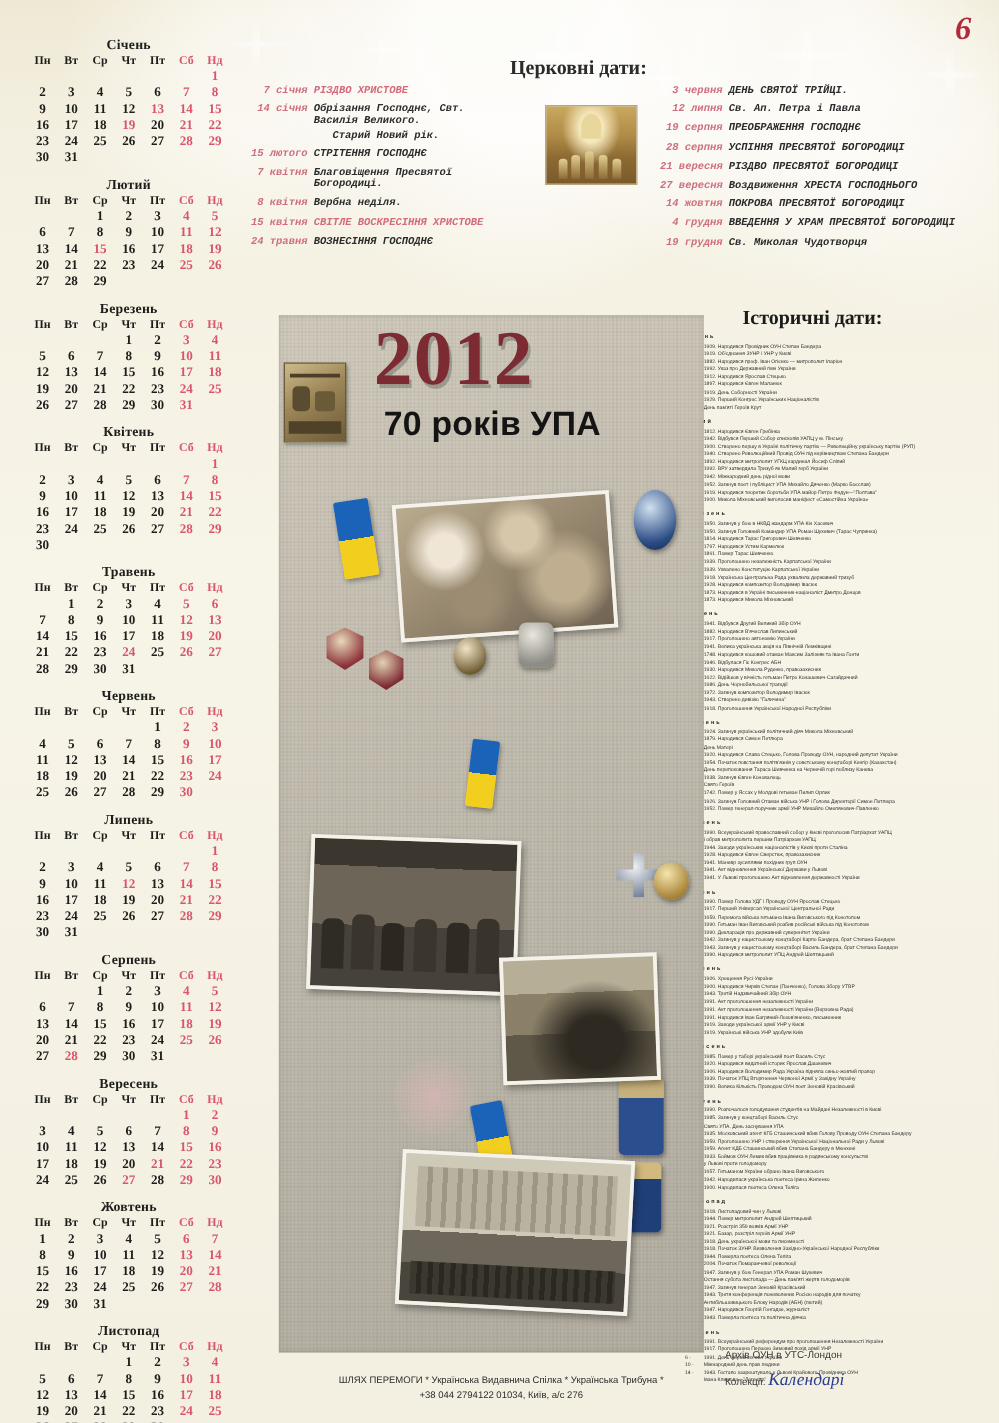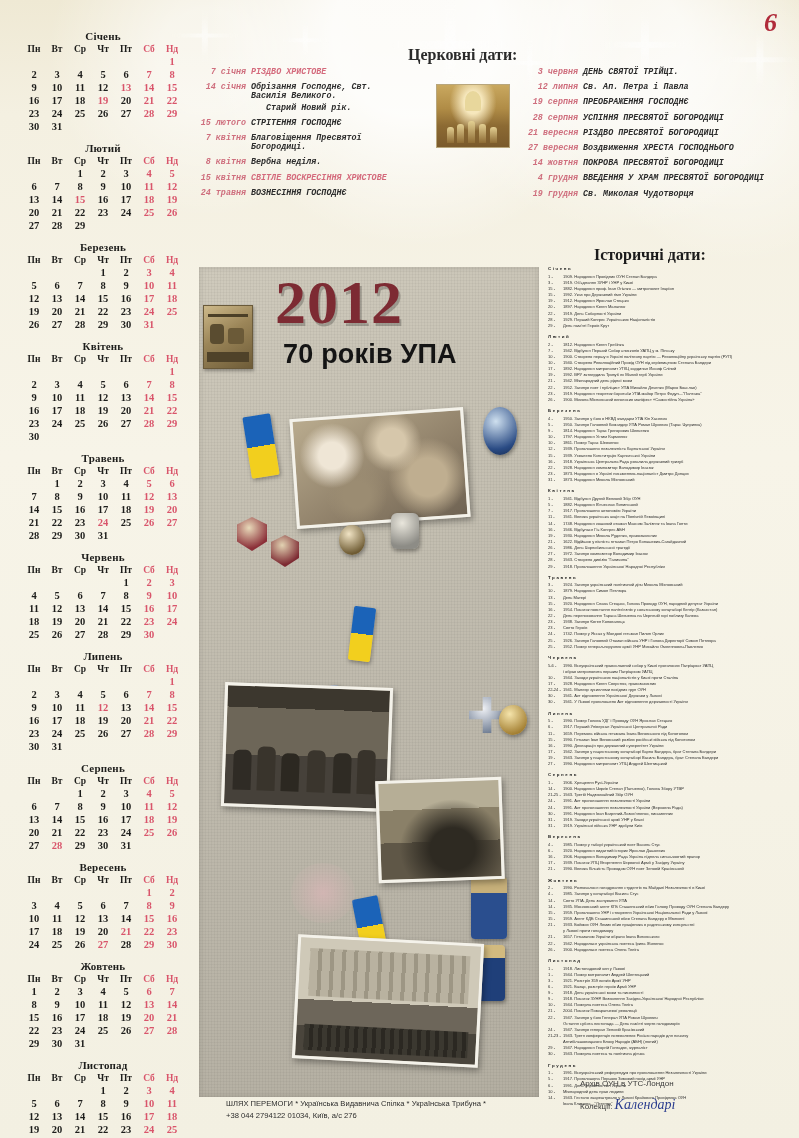--- a/index.html
+++ b/index.html
@@ -114,28 +114,27 @@
   .hist-month{
     font-weight:bold;font-size:4.4px;letter-spacing:1.6px;
     margin:5px 0 1px 0;color:#1b1b1b;
   }
   .hist-month:first-child{margin-top:0;}
   .hist-line{white-space:nowrap;overflow:hidden;}
   .hist-line .d{display:inline-block;width:15px;}
 
   
   #collage{
-    position:absolute;left:199px;top:252px;width:340px;height:830px;
+    position:absolute;left:223px;top:252px;width:340px;height:830px;
     background:
       repeating-linear-gradient(90deg, rgba(0,0,0,.035) 0 1px, rgba(0,0,0,0) 1px 3px),
       repeating-linear-gradient(0deg, rgba(0,0,0,.03) 0 1px, rgba(0,0,0,0) 1px 3px),
       linear-gradient(160deg,#cfcabc 0%, #c5c0b2 30%, #bdb8ab 60%, #b3aea1 100%);
     box-shadow:0 0 6px rgba(0,0,0,.12) inset;
     overflow:hidden;
-    margin-top:15px;
   }
   #title2012{
     position:absolute;left:76px;top:6px;
     font-family:"Liberation Serif", serif;font-weight:bold;
     font-size:62px;letter-spacing:1px;color:#7d2b33;
     text-shadow:2px 3px 0 rgba(0,0,0,.22);
     line-height:.95;
   }
   #titleUPA{
     position:absolute;left:84px;top:72px;
@@ -156,21 +155,21 @@
   }
   .flag{
     position:absolute;
     background:linear-gradient(180deg,#1b63b8 0 50%, #f2cf1e 50% 100%);
     box-shadow:1px 2px 4px rgba(0,0,0,.35);
   }
 
   
   #footer{
     position:absolute;left:226px;top:1098px;width:350px;
-    font-size:7.6px;color:#2c2c2c;line-height:1.55;
+    text-align:center;font-size:7.6px;color:#2c2c2c;line-height:1.55;
   }
   
   #archive{
     position:absolute;left:580px;top:1078px;width:215px;
     font-size:8px;color:#3a3a3a;line-height:1.5;
   }
   #archive .hand{
     font-family:"Liberation Serif", serif;font-style:italic;
     color:#2b3d8f;font-size:14px;
   }

